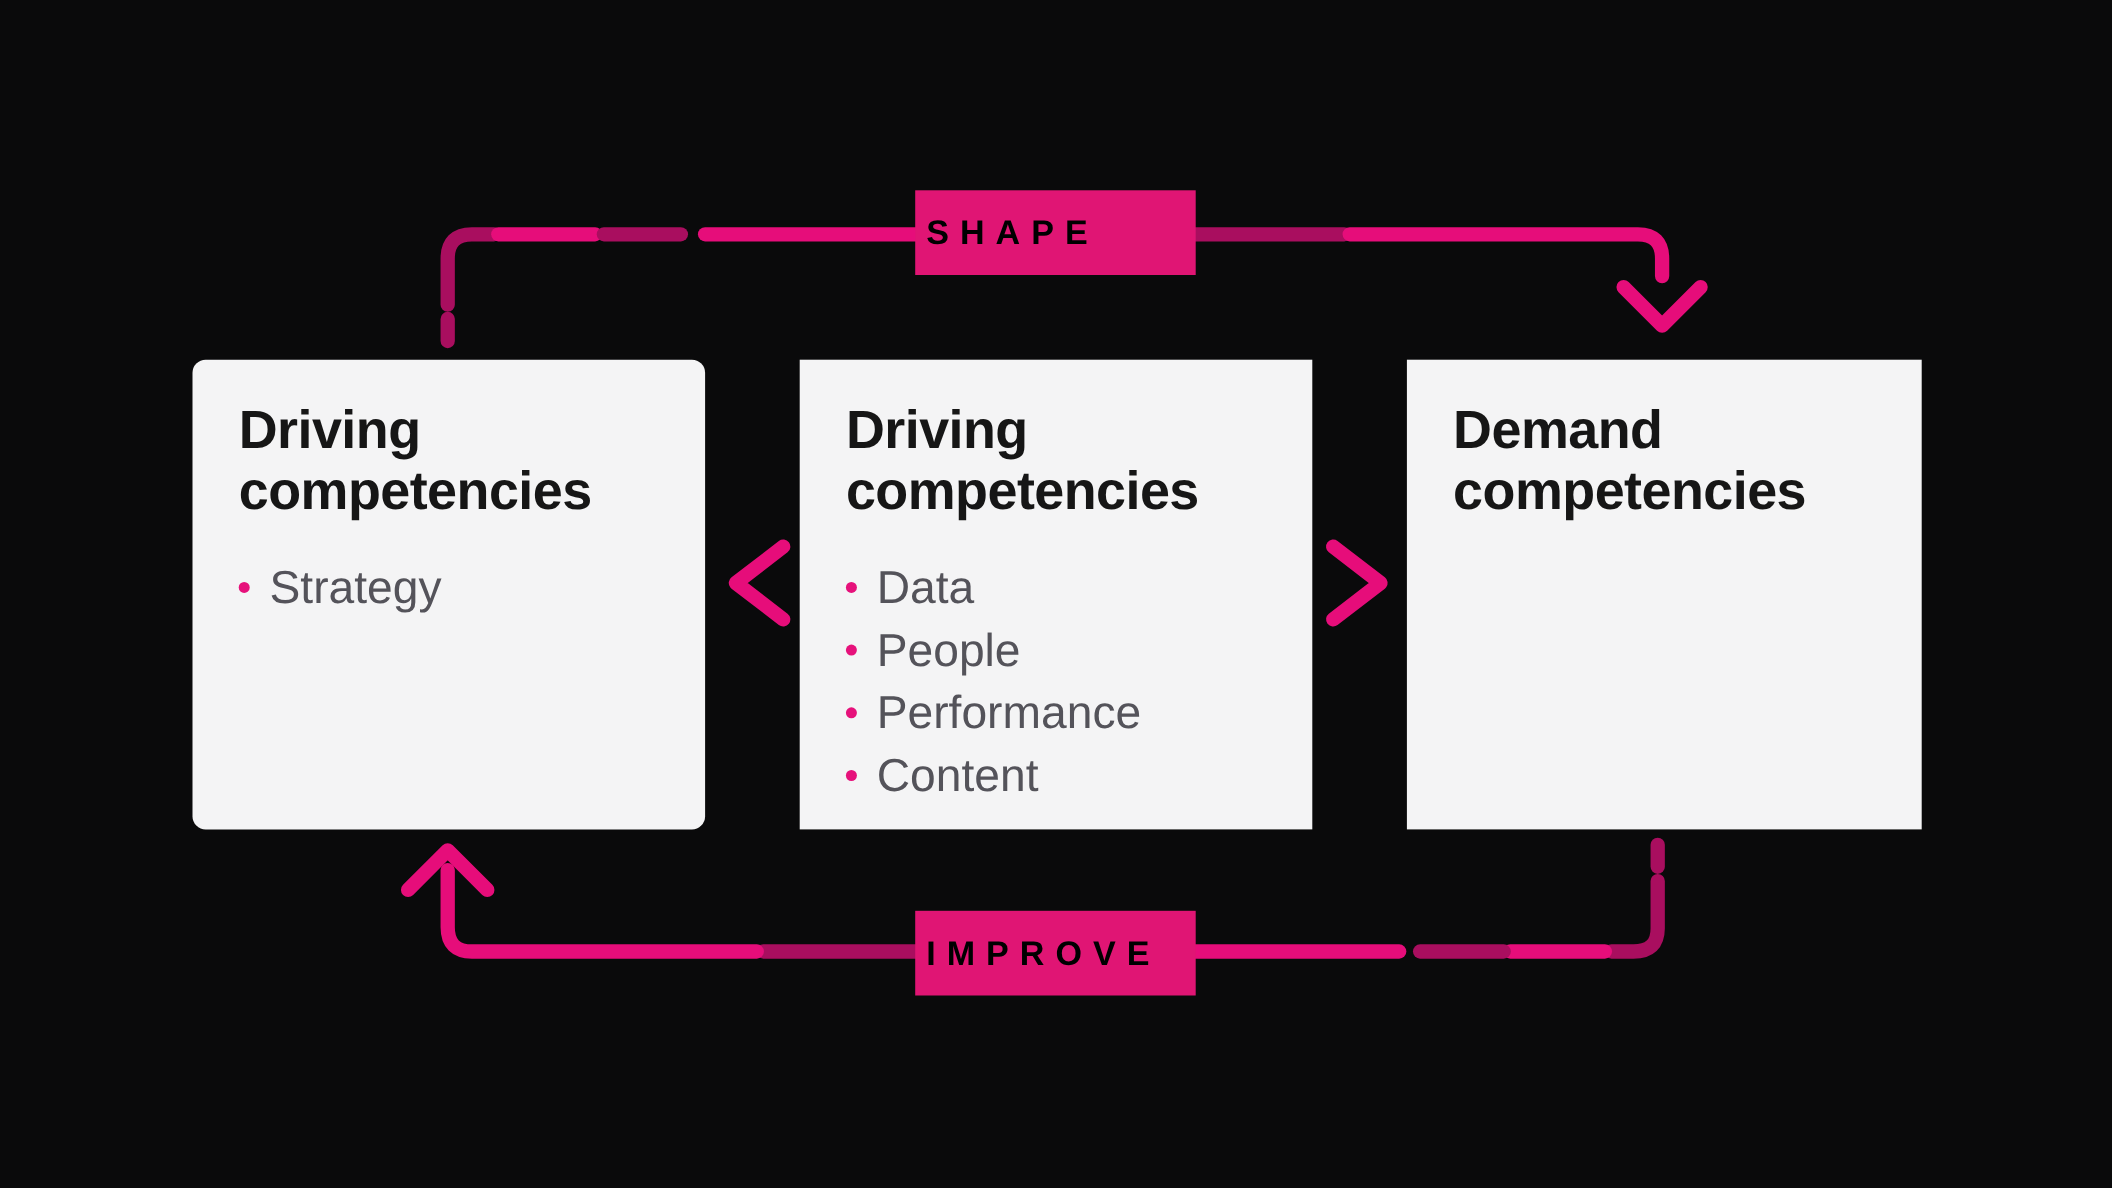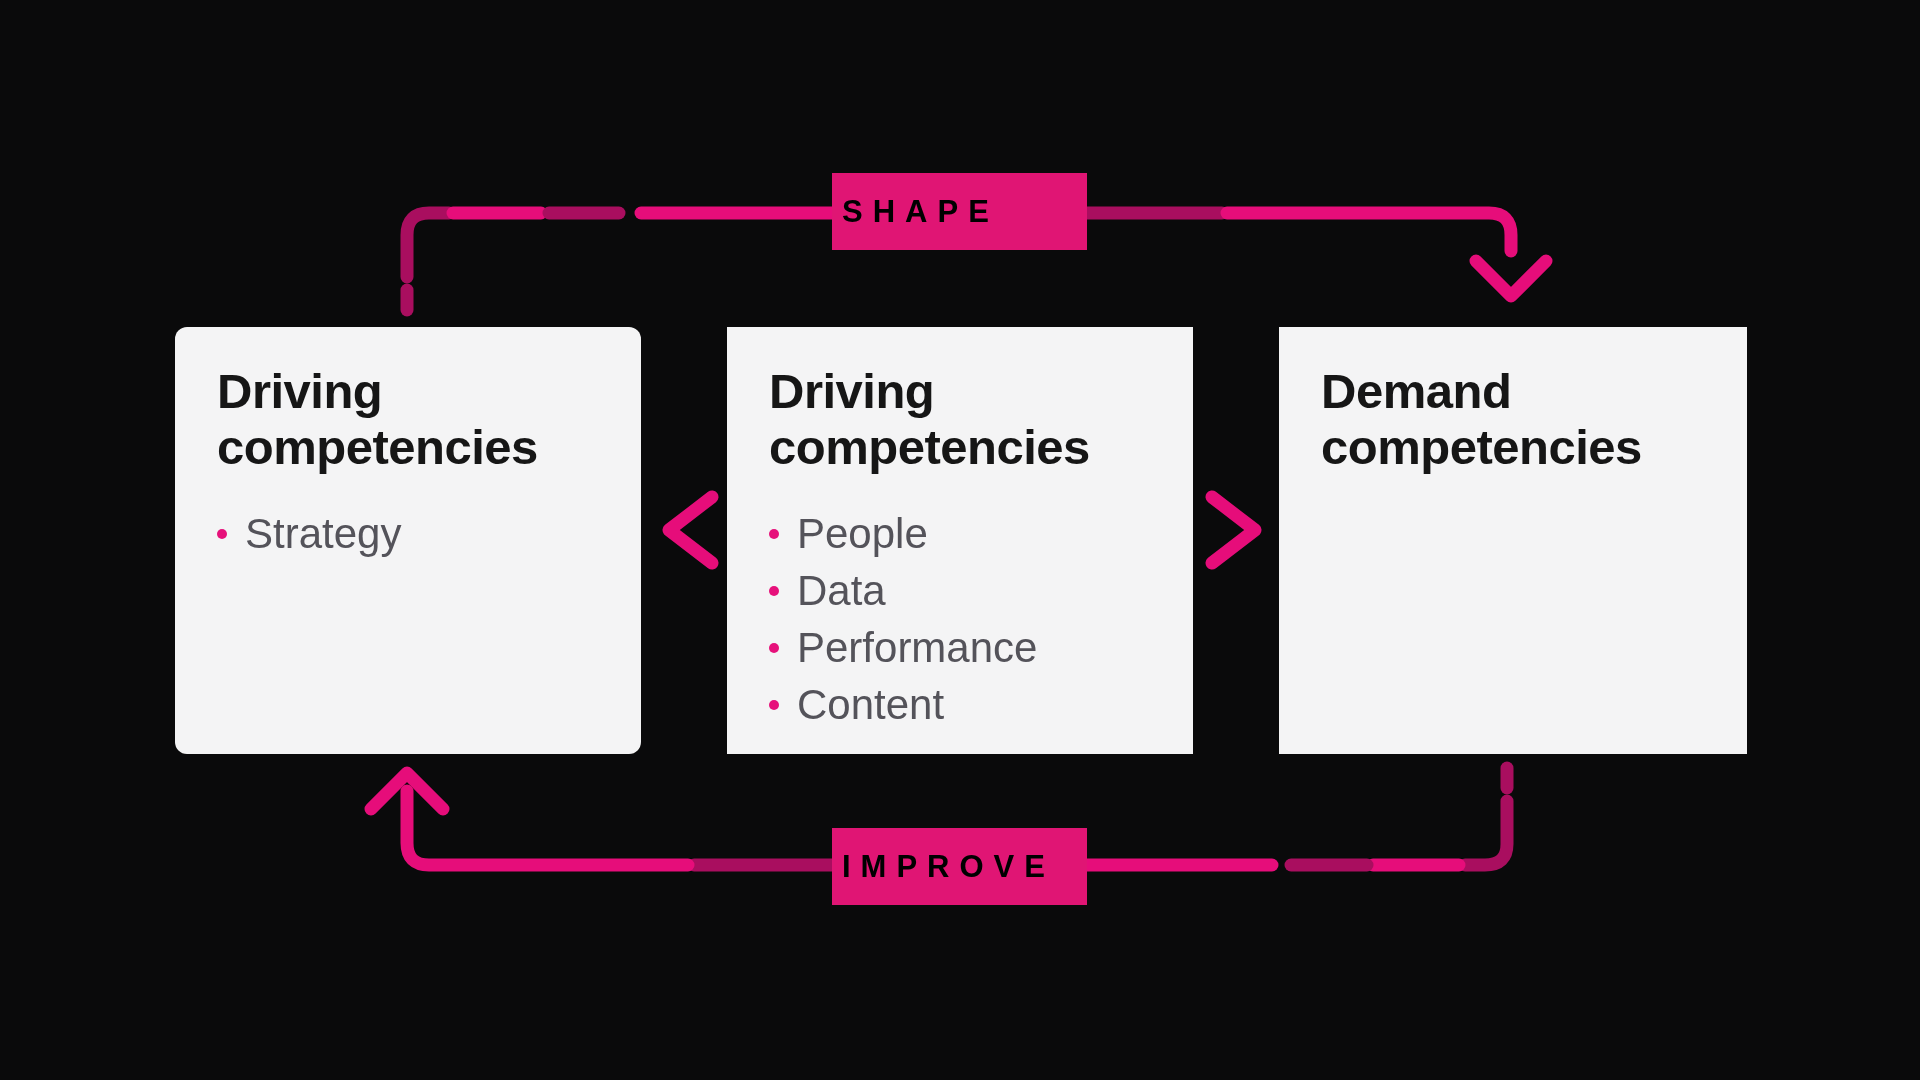--- a/index.html
+++ b/index.html
@@ -137,25 +137,25 @@
         <span>Strategy</span>
       </li>
     </ul>
   </div>
 
   <div class="card c2">
     <h2>Driving competencies</h2>
     <ul>
       <li>
         <span class="dot"></span>
-        <span>People</span>
+        <span>Data</span>
       </li>
       <li>
         <span class="dot"></span>
-        <span>Data</span>
+        <span>People</span>
       </li>
       <li>
         <span class="dot"></span>
         <span>Performance</span>
       </li>
       <li>
         <span class="dot"></span>
         <span>Content</span>
       </li>
     </ul>

